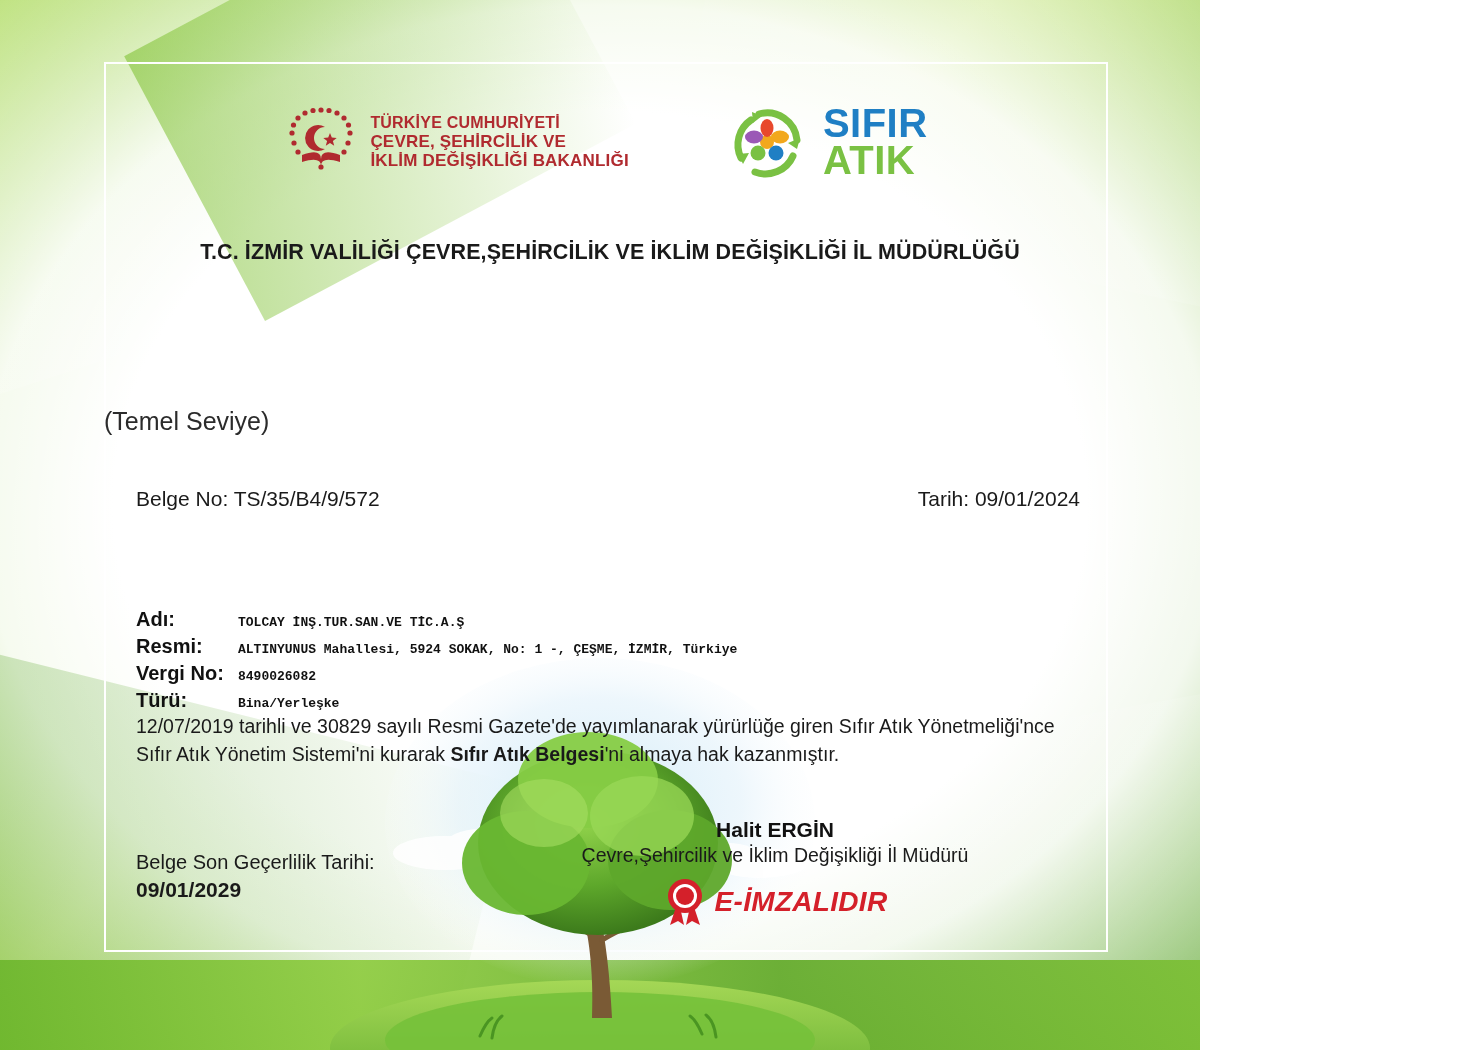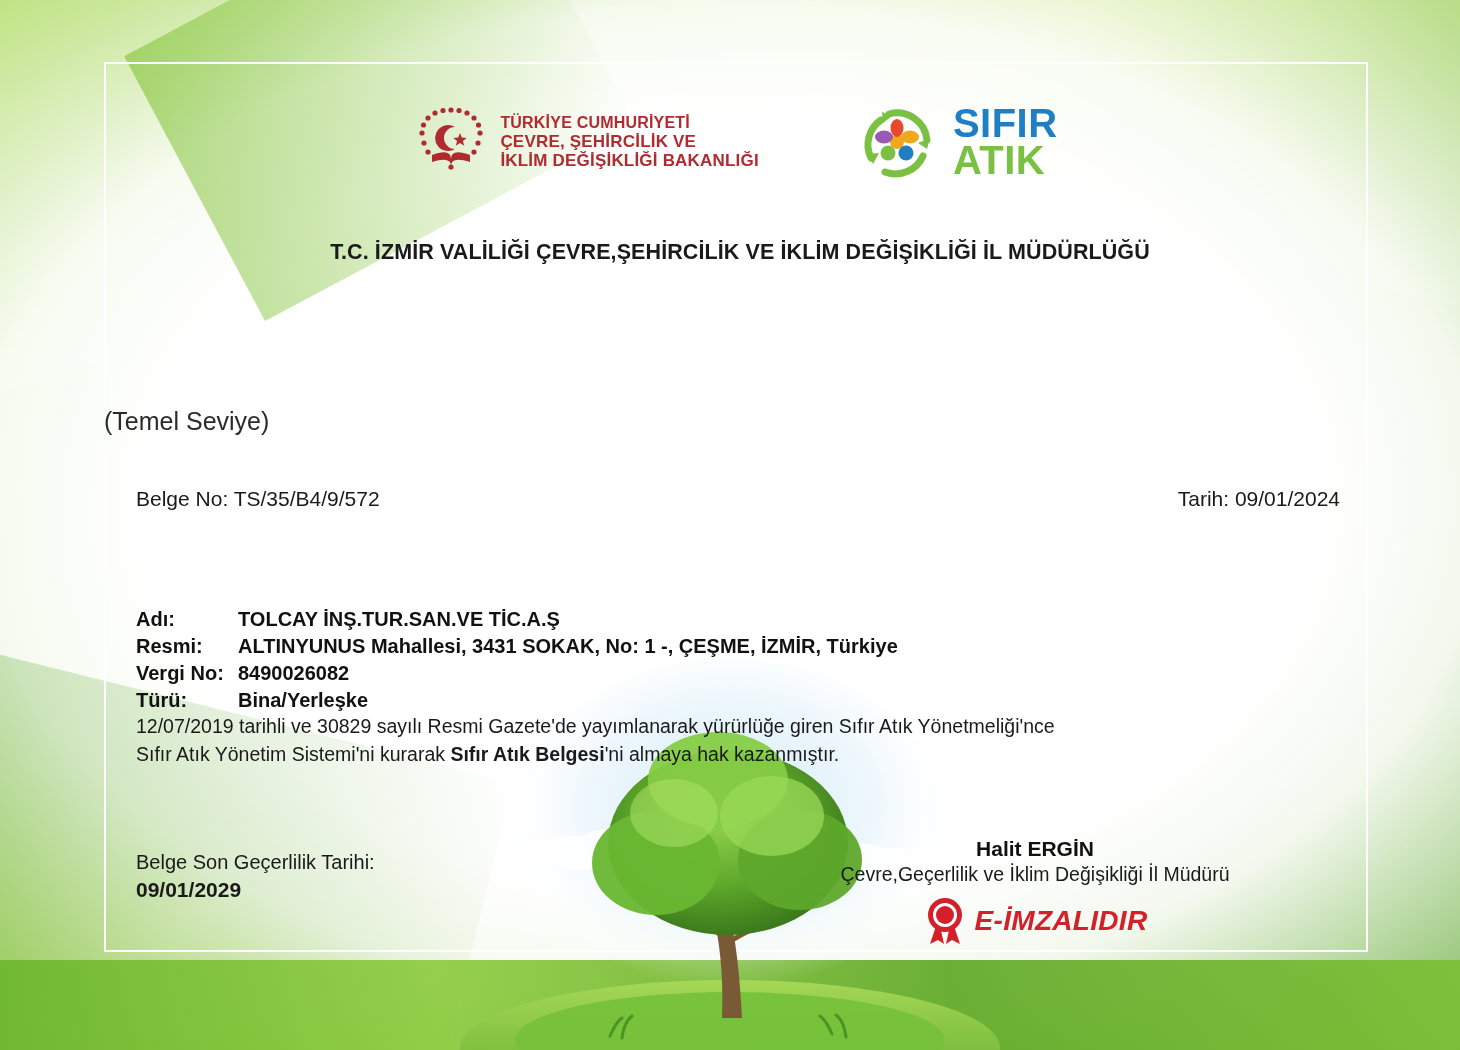--- a/index.html
+++ b/index.html
@@ -10,21 +10,21 @@
   body {
     width: 1460px;
     height: 1050px;
     font-family: "Liberation Sans", sans-serif;
     overflow: hidden;
   }
 
   
   .certificate {
     position: relative;
-    width: 1460px;
+    width: 1200px;
     height: 1050px;
     box-sizing: border-box;
     overflow: hidden;
     background:
       
       radial-gradient(ellipse 78% 72% at 50% 48%, #ffffff 0%, #ffffff 52%, rgba(255,255,255,0.92) 66%, rgba(255,255,255,0.55) 80%, rgba(255,255,255,0.0) 100%),
       linear-gradient(135deg, #9cd33a 0%, #7fc42b 22%, #b6de5c 44%, #8cc63f 60%, #63ad27 80%, #4f9e1f 100%);
   }
 
   
@@ -209,41 +209,42 @@
     margin-bottom: 4px;
   }
   .field-label {
     font-size: 20px;
     font-weight: 700;
     color: #111;
     width: 102px;
     flex: 0 0 102px;
   }
   .field-value {
-    font-size: 20px;
+    font-size: 13px;
     font-weight: 700;
     color: #111;
+    font-family: Liberation Mono, monospace;
   }
 
   
   .para {
     position: absolute;
     top: 650px;
     left: 32px;
     width: 925px;
     font-size: 19.5px;
     line-height: 1.45;
     color: #1a1a1a;
   }
   .para b { font-weight: 700; }
 
   
   .sign-block {
     position: absolute;
-    top: 775px;
+    top: 756px;
     right: 118px;
     text-align: center;
     width: 430px;
   }
   .sign-name {
     font-size: 21px;
     font-weight: 700;
     color: #111;
   }
   .sign-title {
@@ -444,39 +445,39 @@
     <div class="doc-no">Belge No: TS/35/B4/9/572</div>
     <div class="doc-date">Tarih: 09/01/2024</div>
 
     <div class="fields">
       <div class="field-row">
         <div class="field-label">Adı:</div>
         <div class="field-value">TOLCAY İNŞ.TUR.SAN.VE TİC.A.Ş</div>
       </div>
       <div class="field-row">
         <div class="field-label">Resmi:</div>
-        <div class="field-value">ALTINYUNUS Mahallesi, 3431 SOKAK, No: 1 -, ÇEŞME, İZMİR, Türkiye</div>
+        <div class="field-value">ALTINYUNUS Mahallesi, 5924 SOKAK, No: 1 -, ÇEŞME, İZMİR, Türkiye</div>
       </div>
       <div class="field-row">
         <div class="field-label">Vergi No:</div>
         <div class="field-value">8490026082</div>
       </div>
       <div class="field-row">
         <div class="field-label">Türü:</div>
         <div class="field-value">Bina/Yerleşke</div>
       </div>
     </div>
 
     <div class="para">
       <span>12/07/2019 tarihli ve 30829 sayılı Resmi Gazete'de yayımlanarak yürürlüğe giren Sıfır Atık Yönetmeliği'nce Sıfır Atık Yönetim Sistemi'ni kurarak </span><b>Sıfır Atık Belgesi</b><span>'ni almaya hak kazanmıştır.</span>
     </div>
 
     <div class="sign-block">
       <div class="sign-name">Halit ERGİN</div>
-      <div class="sign-title">Çevre,Geçerlilik ve İklim Değişikliği İl Müdürü</div>
+      <div class="sign-title">Çevre,Şehircilik ve İklim Değişikliği İl Müdürü</div>
       <div class="e-sign">
         <div class="rosette">
           <svg viewBox="0 0 44 50" width="44" height="50" xmlns="http://www.w3.org/2000/svg">
             <path d="M13 30 l-6 18 8 -4 6 4 -4 -18 Z" fill="#d4202a"></path>
             <path d="M31 30 l6 18 -8 -4 -6 4 4 -18 Z" fill="#d4202a"></path>
             <circle cx="22" cy="19" r="17" fill="#d4202a"></circle>
             <circle cx="22" cy="19" r="12" fill="#ffffff"></circle>
             <circle cx="22" cy="19" r="9" fill="#d4202a"></circle>
           </svg>
         </div>

